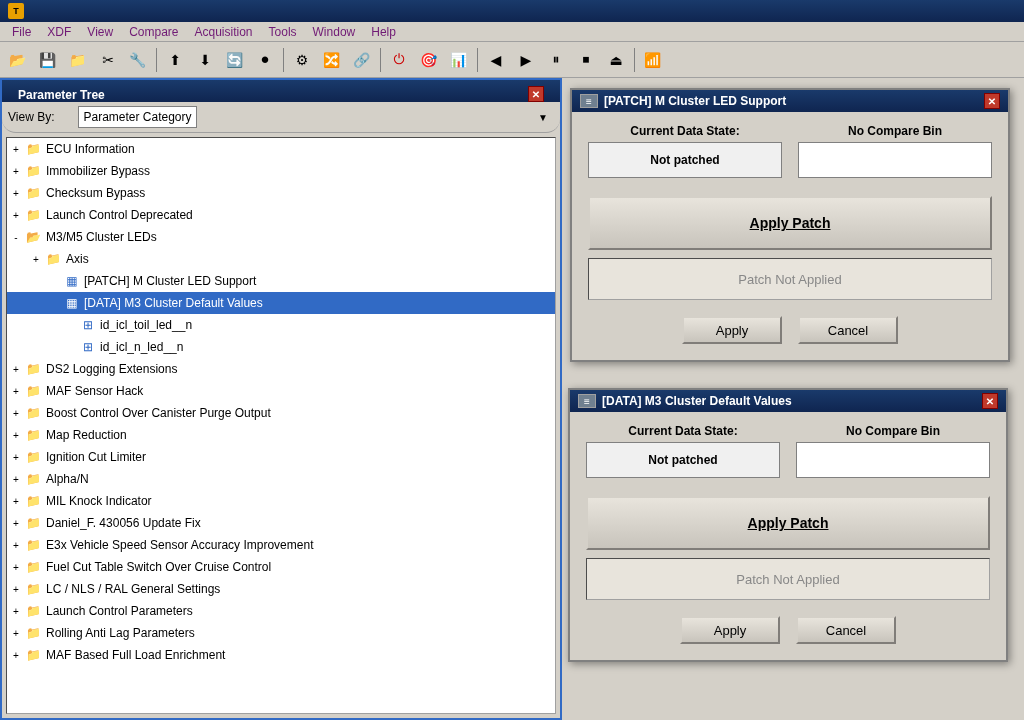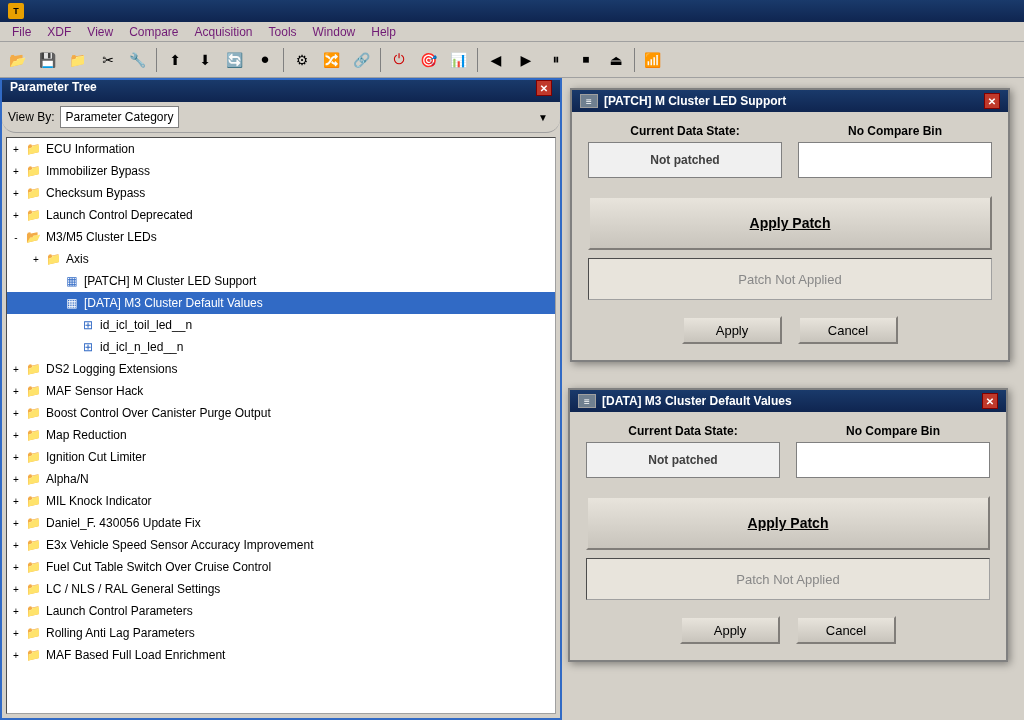--- a/index.html
+++ b/index.html
@@ -97,22 +97,22 @@
       border: 2px solid #316ac5;
       display: flex;
       flex-direction: column;
       position: relative;
     }
     .panel-title-bar {
       background: linear-gradient(to bottom, #1a3a6b, #0f2550);
       color: white;
       height: 22px;
       display: flex;
-      align-items: flex-start;
-      padding: 0 8px;
+      align-items: flex-end;
+      padding: 0 16px;
       font-size: 12px;
       font-weight: bold;
     }
     .panel-close-btn {
       margin-left: auto;
       width: 16px;
       height: 16px;
       background: #c0392b;
       color: white;
       border: 1px solid #800000;
@@ -140,20 +140,21 @@
     }
     .view-by-select {
       flex: 1;
       height: 22px;
       background: white;
       border: 1px solid #808080;
       font-size: 12px;
       padding: 0 4px;
       appearance: none;
       position: relative;
+      margin-left: 18px;
     }
     .view-by-wrapper {
       flex: 1;
       position: relative;
     }
     .view-by-wrapper::after {
       content: '▼';
       position: absolute;
       right: 6px;
       top: 50%;
@@ -284,21 +285,21 @@
       text-align: center;
     }
     .dialog-field {
       height: 36px;
       background: white;
       border: 1px solid #808080;
       display: flex;
       align-items: center;
       justify-content: center;
       font-size: 12px;
-      color: #404040;
+      color: #000000;
     }
     .dialog-field.status-field {
       background: #f0f0f0;
     }
     .apply-patch-btn {
       width: 100%;
       height: 54px;
       background: linear-gradient(to bottom, #e8e4dc, #c8c4bc);
       border: 2px outset #d4d0c8;
       font-size: 14px;

